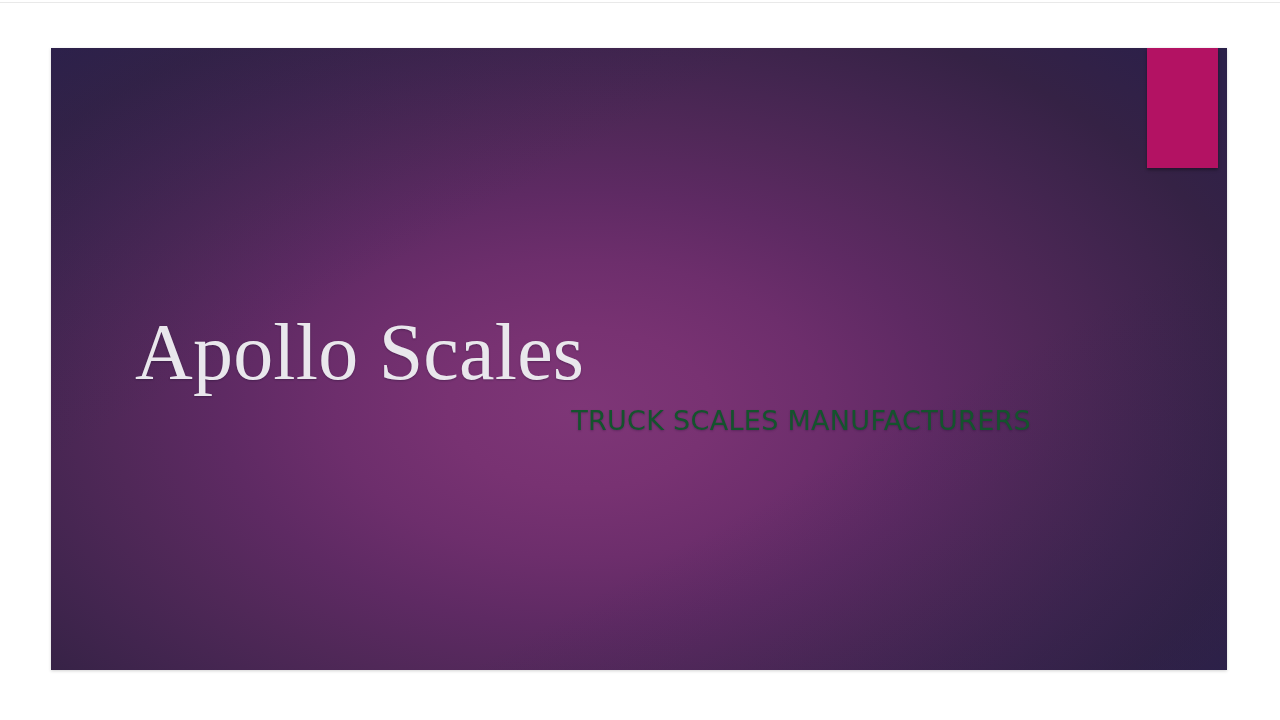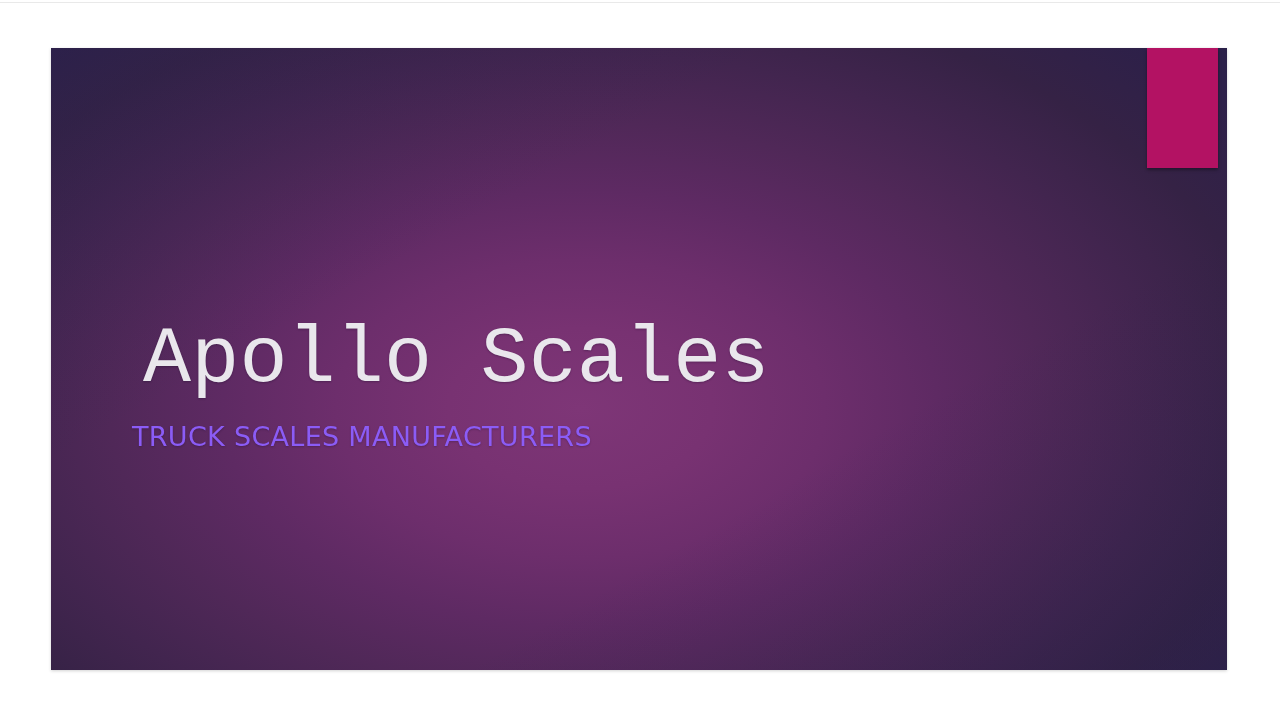--- a/index.html
+++ b/index.html
@@ -92,41 +92,42 @@
   
   .text-block {
     position: absolute;
     left: 80px;   
     top: 252px;
     width: 900px;
     z-index: 4;
   }
 
   .slide-title {
-    margin: 12px;
-    font-family: Liberation Mono, monospace;
+    margin: 4px;
+    font-family: Liberation Serif, serif;
     font-weight: 300;
     font-size: 80px;
     line-height: 96px;
     letter-spacing: 0.2px;
     color: #e9e7ec;
     white-space: nowrap;
     text-shadow: 0 1px 2px rgba(20,10,35,0.30);
   }
 
   .slide-subtitle {
     margin: 0 0 0 1px;
     font-family: "DejaVu Sans", "Liberation Sans", sans-serif;
     font-weight: 400;
     font-size: 27px;
     line-height: 34px;
     letter-spacing: 0.3px;
-    color: #8b5cf6;
+    color: #14532d;
     white-space: nowrap;
     text-shadow: 0 1px 2px rgba(20,10,35,0.25);
+    text-align: right;
   }
 </style>
 </head>
 <body>
 
 <div class="top-hairline"></div>
 
 <div class="slide">
 
   <div class="slide-bg"></div>

